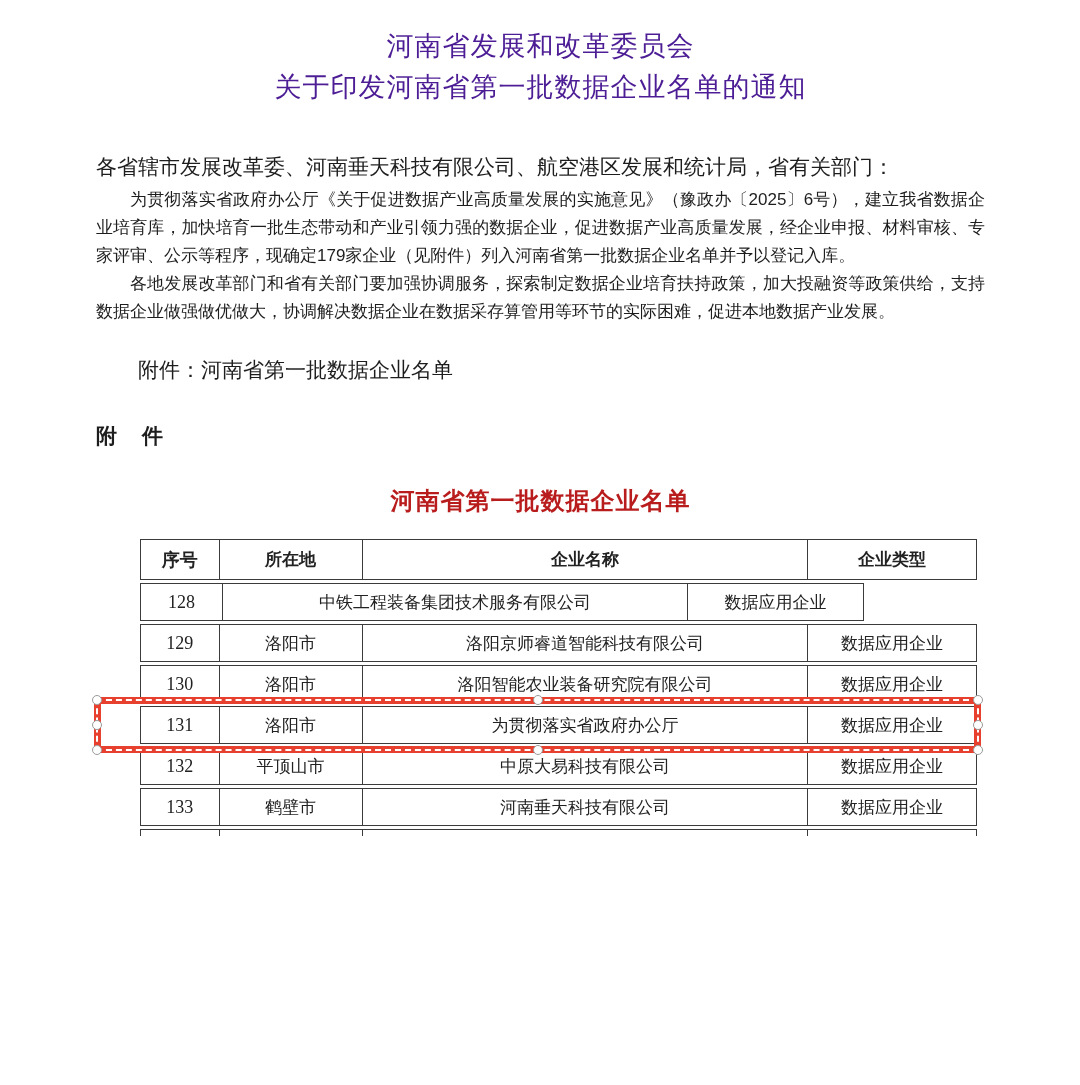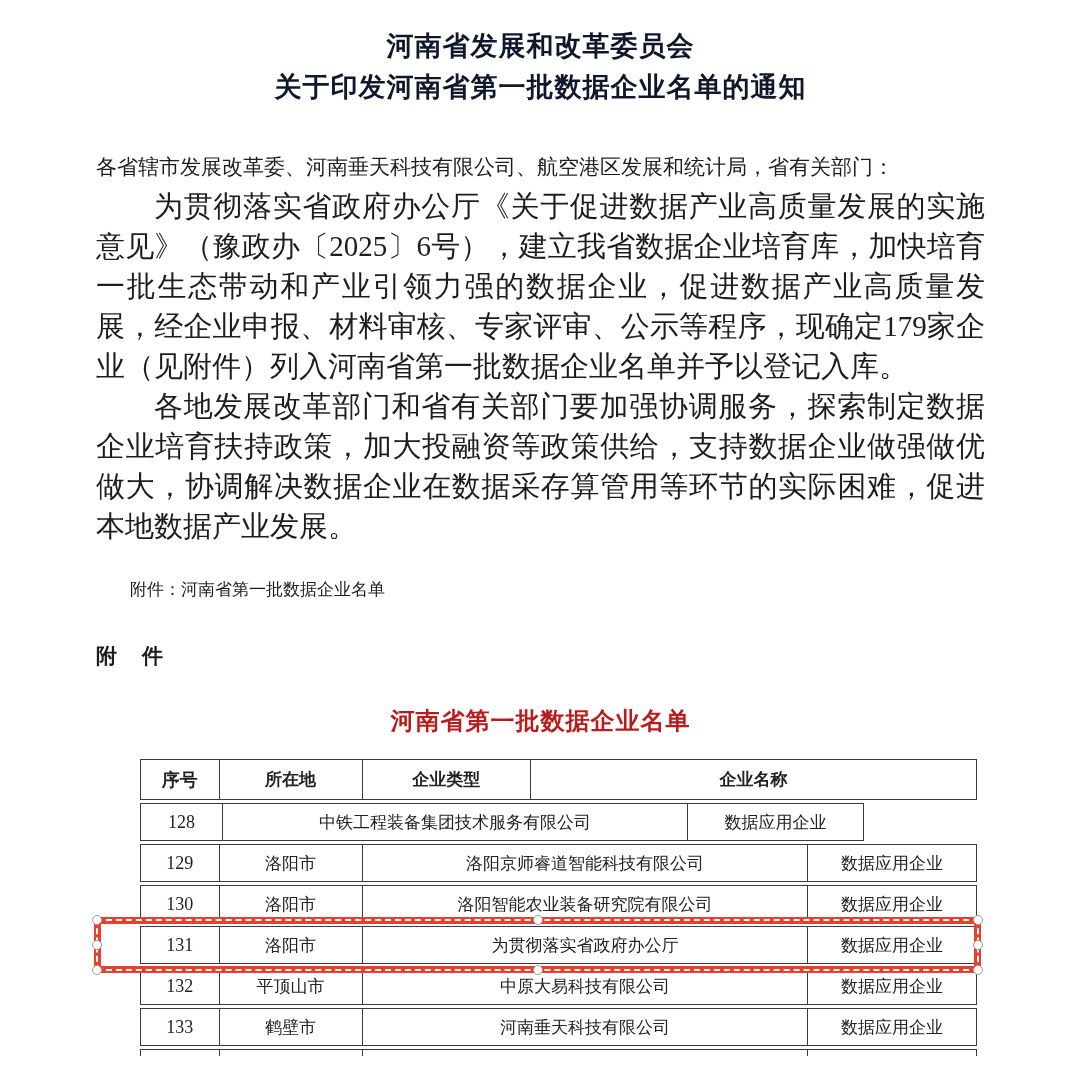--- a/index.html
+++ b/index.html
@@ -9,41 +9,40 @@
     font-family:"Liberation Sans","DejaVu Sans",sans-serif;
     color:#1d1d1d;
     position:relative;
     overflow:hidden;
   }
   .page { padding:26px 95px 0 96px; }
 
   .doc-title {
     text-align:center;
     font-size:27px;
-    font-weight:bold;
+    font-weight:normal;
     line-height:41px;
     letter-spacing:1px;
-    color:#0f172a;
+    color:#4c1d95;
   }
 
   .salutation {
     margin-top:40px;
     font-size:21px;
     line-height:38px;
   }
   .para {
-    font-size:29px;
-    line-height:40px;
+    font-size:17px;
+    line-height:28px;
     text-indent:2em;
     text-align:justify;
-    font-family:Liberation Serif, serif;
   }
   .attachment-note {
     margin-top:25px;
-    font-size:17px;
+    font-size:21px;
     line-height:38px;
     text-indent:2em;
   }
   .issue-date {
     margin-top:36px;
     font-size:21px;
     line-height:38px;
     text-align:right;
     padding-right:46px;
     font-family:"Liberation Serif","DejaVu Serif",serif;
@@ -147,22 +146,22 @@
 
 
   <div class="appendix-label">附　件</div>
 
   <div class="table-title">河南省第一批数据企业名单</div>
 
   <div class="table-wrap">
     <div class="t-row t-head">
       <div class="t-cell c-no">序号</div>
       <div class="t-cell c-city">所在地</div>
+      <div class="t-cell c-comp">企业名称</div>
       <div class="t-cell c-type">企业类型</div>
-      <div class="t-cell c-comp">企业名称</div>
     </div>
 
     <div id="table-body">
   <div class="t-row">
     <div class="t-cell c-no">128</div>
     <div class="t-cell c-comp">中铁工程装备集团技术服务有限公司</div>
     <div class="t-cell c-type">数据应用企业</div>
 
   </div>
 

